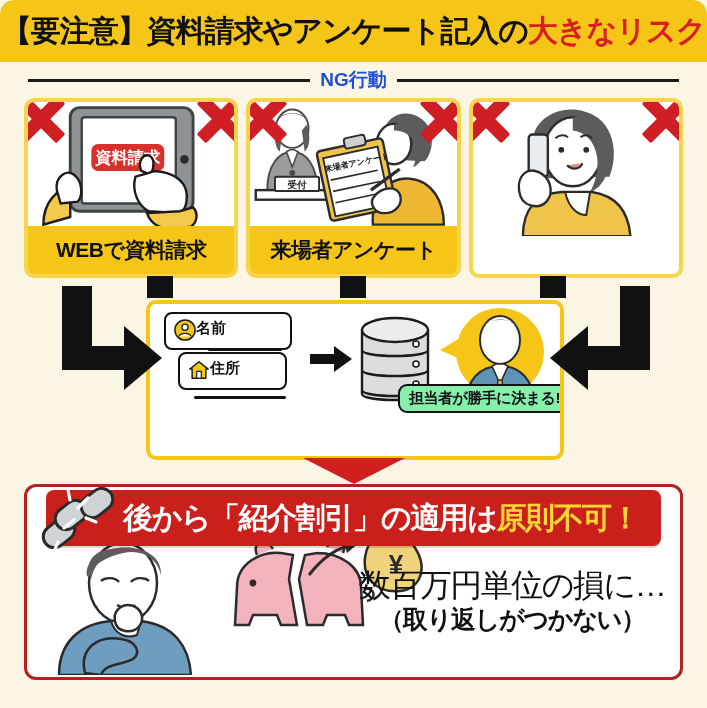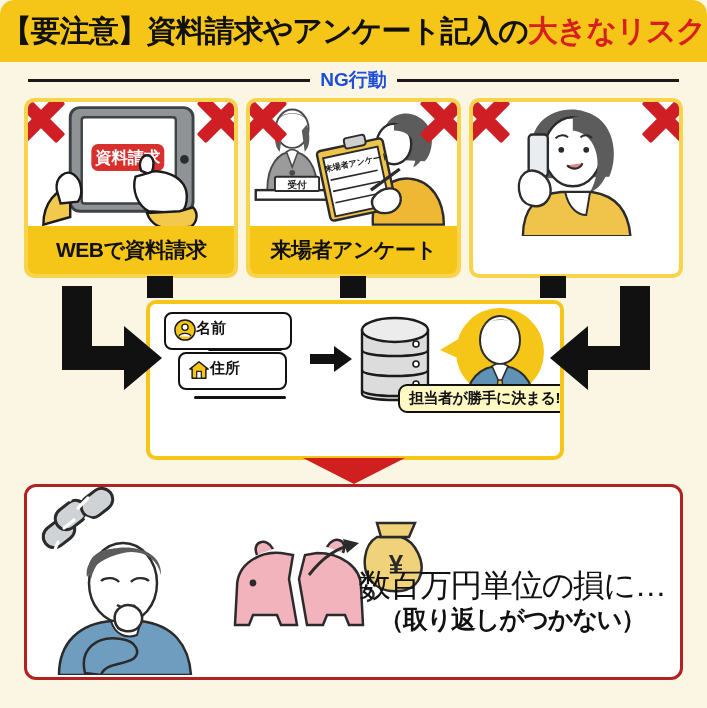--- a/index.html
+++ b/index.html
@@ -281,21 +281,21 @@
       <svg style="position:absolute;left:286px;top:0px;" width="120" height="100" viewBox="0 0 120 100">
         <circle cx="64" cy="48" r="44" fill="#f5c518"></circle>
         <path d="M24 34 L4 46 L26 56 Z" fill="#f5c518"></path>
         <ellipse cx="64" cy="36" rx="20" ry="24" fill="#ffffff" stroke="#2b2b2b" stroke-width="2"></ellipse>
         <path d="M44 32 C44 10 84 10 84 32 C84 22 78 16 64 16 C50 16 44 22 44 32 Z" fill="#5c5c5c"></path>
         <path d="M30 100 C30 76 44 62 64 62 C84 62 98 76 98 100 Z" fill="#5f92b5" stroke="#2b2b2b" stroke-width="2"></path>
         <path d="M56 62 L64 80 L72 62 L68 60 L60 60 Z" fill="#ffffff" stroke="#2b2b2b" stroke-width="1.6"></path>
         <path d="M62 76 L66 76 L68 92 L64 96 L60 92 Z" fill="#e6b73c" stroke="#2b2b2b" stroke-width="1.4"></path>
       </svg>
 
-      <div style="position:absolute;left:248px;top:80px;background:#fef9c3;border:2.5px solid #111;border-radius:9px;padding:3px 9px;white-space:nowrap;text-align:right;">
+      <div style="position:absolute;left:248px;top:80px;background:#86efac;border:2.5px solid #111;border-radius:9px;padding:3px 9px;white-space:nowrap;text-align:right;">
         <span style="font-size:15px;font-weight:bold;color:#111;letter-spacing:-0.5px;">担当者が勝手に決まる!</span>
       </div>
     </div>
   </div>
 
   <div class="chev"></div>
 
   <div class="bottom">
     <svg style="position:absolute;left:18px;top:48px;" width="300" height="140" viewBox="0 0 300 140">
       <ellipse cx="78" cy="48" rx="34" ry="40" fill="#ffffff" stroke="#2b2b2b" stroke-width="2.5"></ellipse>
@@ -321,20 +321,23 @@
 
     <svg style="position:absolute;left:278px;top:24px;" width="120" height="90" viewBox="0 0 120 90">
       <path d="M4 64 C18 46 34 36 48 34" fill="none" stroke="#2b2b2b" stroke-width="3"></path>
       <path d="M38 28 L54 32 L42 42 Z" fill="#2b2b2b"></path>
       <path d="M72 26 C58 34 56 58 66 70 C78 84 106 84 114 68 C122 52 110 30 96 26 Z" fill="#f0d27a" stroke="#2b2b2b" stroke-width="2.5"></path>
       <path d="M76 26 L72 12 L110 12 L104 26 Z" fill="#f0d27a" stroke="#2b2b2b" stroke-width="2.5"></path>
       <text x="91" y="62" font-family="'Liberation Sans',sans-serif" font-size="26" font-weight="bold" fill="#2b2b2b" text-anchor="middle">¥</text>
     </svg>
   </div>
 
+  <div class="bottom-band">
+    <span><span>後から「紹介割引」の適用は</span><span class="hl">原則不可！</span></span>
+  </div>
 
   <svg class="chain" viewBox="0 0 96 78">
     <g stroke="#2b2b2b" stroke-width="3" fill="#cfd3d6">
       <rect x="8" y="36" width="34" height="22" rx="11" transform="rotate(-38 25 47)"></rect>
       <rect x="20" y="18" width="34" height="22" rx="11" transform="rotate(-38 37 29)"></rect>
       <rect x="46" y="6" width="34" height="22" rx="11" transform="rotate(-38 63 17)"></rect>
     </g>
     <g stroke="#fff" stroke-width="3.2" stroke-linecap="round">
       <line x1="44" y1="22" x2="54" y2="12"></line>
       <line x1="40" y1="34" x2="30" y2="42"></line>

